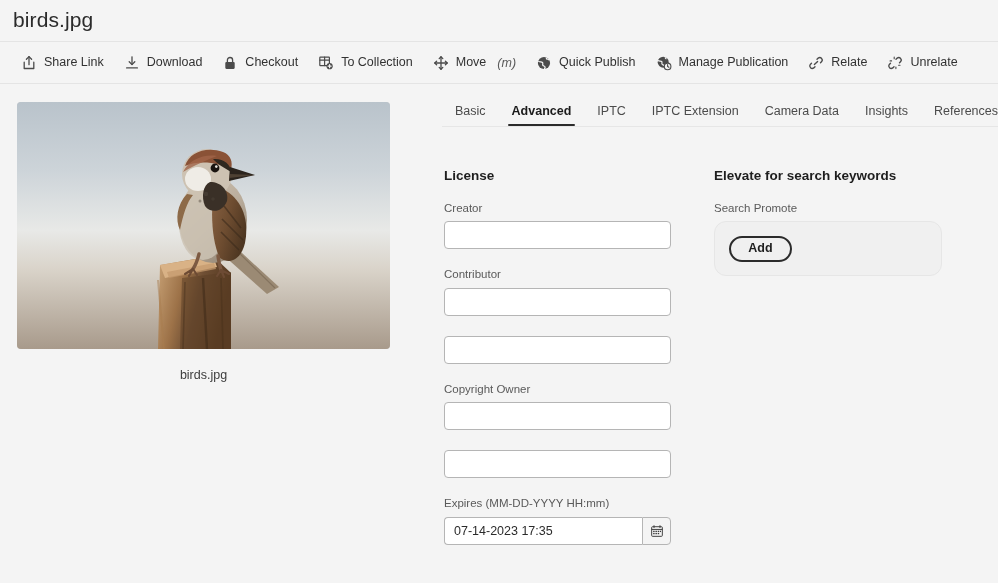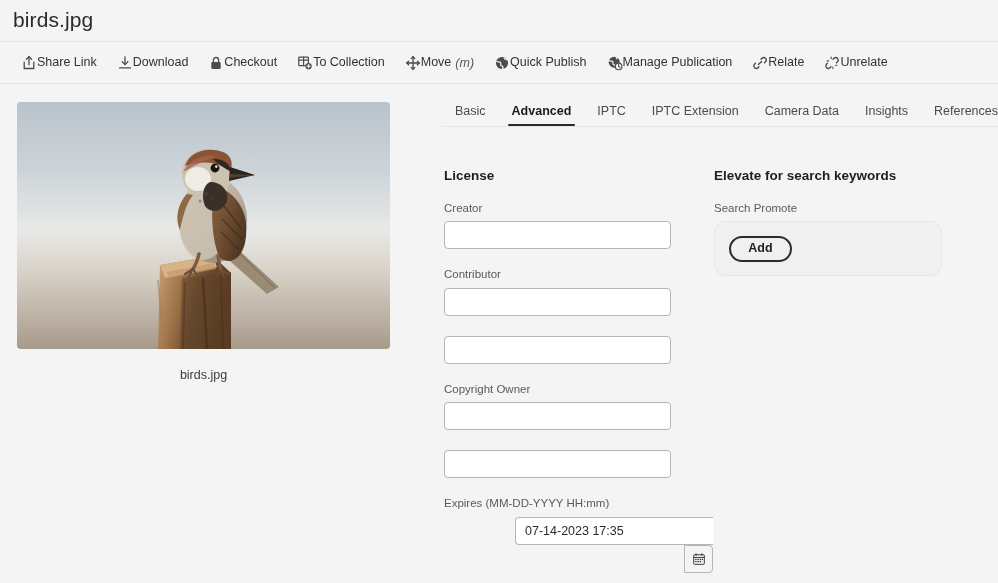--- a/index.html
+++ b/index.html
@@ -34,20 +34,21 @@
 
   
   .toolbar {
     height: 41px;
     display: flex; align-items: center;
     padding-left: 12px;
     background: #f4f4f4;
   }
   .tb-item {
     display: flex; align-items: center;
+    gap: 7px;
     height: 30px;
     padding: 0 9px;
     margin-right: 2px;
     border-radius: 4px;
     cursor: pointer;
     white-space: nowrap;
     color: #3a3a3a;
   }
   .tb-label { font-size: 12.5px; color: #323232; line-height: 1; }
   .tb-hint { font-size: 12.5px; color: #5a5a5a; font-style: italic; margin-left: 4px; }
@@ -138,21 +139,21 @@
     background: #ffffff;
     border: 1px solid #b5b5b5;
     border-radius: 4px;
     font-size: 12.5px;
     color: #2b2b2b;
     padding: 0 9px;
     font-family: "Liberation Sans", sans-serif;
     outline: none;
   }
 
-  .date-row { display: flex; align-items: flex-end; flex-direction: column; }
+  .date-row { display: flex; align-items: flex-start; }
   .date-input {
     width: 198px;
     height: 28px;
     background: #ffffff;
     border: 1px solid #b5b5b5;
     border-right: none;
     border-radius: 4px 0 0 4px;
     font-size: 12.5px;
     color: #2b2b2b;
     padding: 0 9px;

